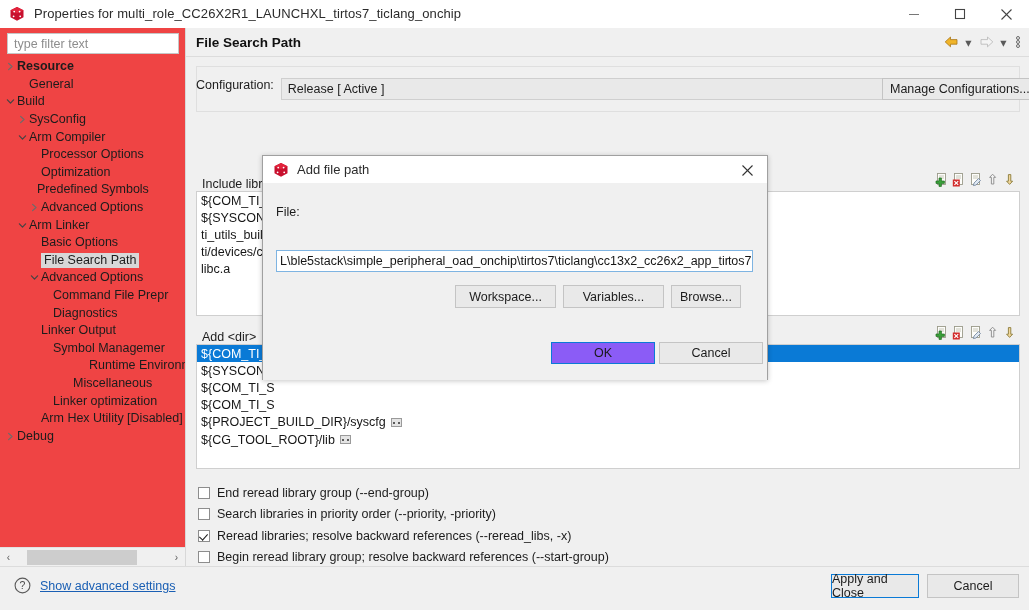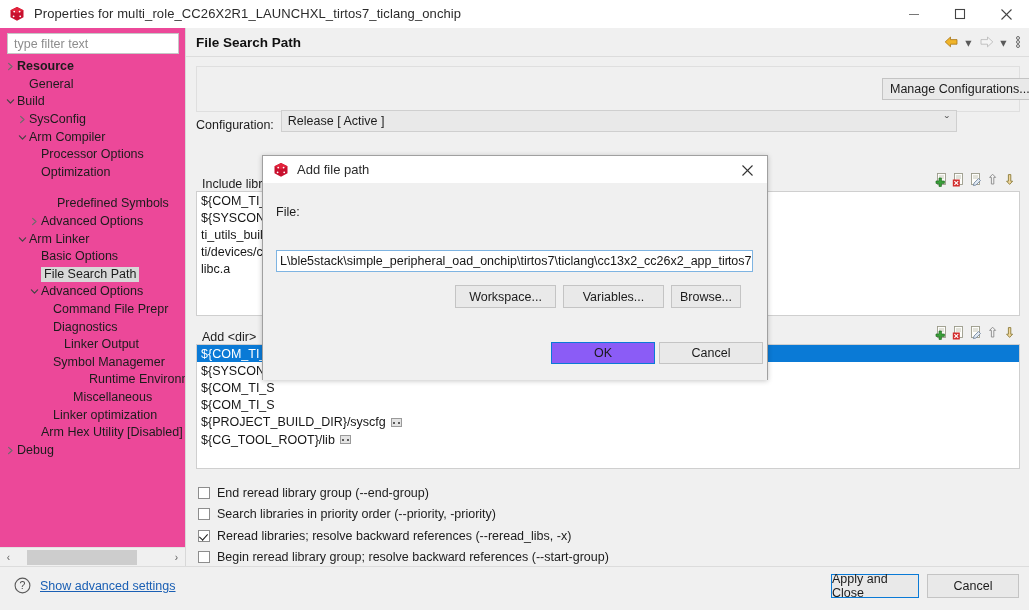--- a/index.html
+++ b/index.html
@@ -33,21 +33,21 @@
 
   
   #body {
     position: absolute; top: 28px; left: 0; width: 1029px; height: 538px;
     background: #f0f0f0;
   }
 
   
   #leftpanel {
     position: absolute; left: 0; top: 0; width: 186px; height: 538px;
-    background: #ec4899;
+    background: #ef4444;
     border-right: 1px solid #d8d8d8;
   }
   #filterbox {
     position: absolute; left: 7px; top: 5px; width: 172px; height: 21px;
     border: 1px solid #c6c6c6; background: #ffffff;
     font-size: 12.5px; color: #8d8d8d; padding: 0 0 0 6px;
     display: flex; align-items: center;
     font-family: "Liberation Sans", sans-serif;
   }
   #tree {
@@ -99,21 +99,21 @@
   #headtools { position: absolute; right: 4px; top: 4px; display:flex; align-items:center; gap:1px; }
   .navbtn { width: 20px; height: 20px; display:flex; align-items:center; justify-content:center; }
   .navcaret { width: 13px; height: 20px; display:flex; align-items:center; justify-content:center; color:#5a5a5a; }
   .vmenu { width: 14px; height: 20px; display:flex; align-items:center; justify-content:center; }
 
   
   #configgroup {
     position: absolute; left: 10px; top: 38px; width: 824px; height: 46px;
     border: 1px solid #dfdfdf; background: #f0f0f0;
   }
-  #configrow { position: absolute; left: 10px; top: 50px; display: flex; align-items: flex-end; margin-top: 32px; }
+  #configrow { position: absolute; left: 10px; top: 50px; display: flex; align-items: flex-start; }
   #configlabel { font-size: 12.5px; color: #1c1c1c; margin-right: 7px; }
   #configcombo {
     width: 676px; height: 22px; background: #e9e9e9; border: 1px solid #cfcfcf;
     display: flex; align-items: center; padding-left: 6px; position: relative;
     font-size: 12.5px; color: #1c1c1c;
   }
   #configcombo .combo-caret {
     position: absolute; right: 7px; top: 0; height: 22px; display: flex; align-items: center; color: #5d5d5d;
   }
   #managebtn {
@@ -306,21 +306,21 @@
           <span class="tlabel">Arm Compiler</span>
         </div>
         <div class="trow" style="padding-left: 28px;">
           <span class="twist"></span>
           <span class="tlabel">Processor Options</span>
         </div>
         <div class="trow" style="padding-left: 28px;">
           <span class="twist"></span>
           <span class="tlabel">Optimization</span>
         </div>
-        <div class="trow" style="padding-left: 44px; margin-top: 14px;">
+        <div class="trow" style="padding-left: 24px;">
           <span class="twist"></span>
           <span class="tlabel">Predefined Symbols</span>
         </div>
         <div class="trow" style="padding-left: 28px;">
           <span class="twist">
             <svg width="9" height="9" viewBox="0 0 9 9">
               <path d="M2.6 1.4 L6 4.5 L2.6 7.6" fill="none" stroke="#6b6b6b" stroke-width="1.2" stroke-linecap="round" stroke-linejoin="round"></path>
             </svg>
           </span>
           <span class="tlabel">Advanced Options</span>
@@ -350,21 +350,21 @@
           <span class="tlabel">Advanced Options</span>
         </div>
         <div class="trow" style="padding-left: 40px;">
           <span class="twist"></span>
           <span class="tlabel">Command File Prepr</span>
         </div>
         <div class="trow" style="padding-left: 40px;">
           <span class="twist"></span>
           <span class="tlabel">Diagnostics</span>
         </div>
-        <div class="trow" style="padding-left: 51px;">
+        <div class="trow" style="padding-left: 28px;">
           <span class="twist"></span>
           <span class="tlabel">Linker Output</span>
         </div>
         <div class="trow" style="padding-left: 40px;">
           <span class="twist"></span>
           <span class="tlabel">Symbol Managemer</span>
         </div>
         <div class="trow" style="padding-left: 40px; margin-left: 36px;">
           <span class="twist"></span>
           <span class="tlabel">Runtime Environmer</span>

